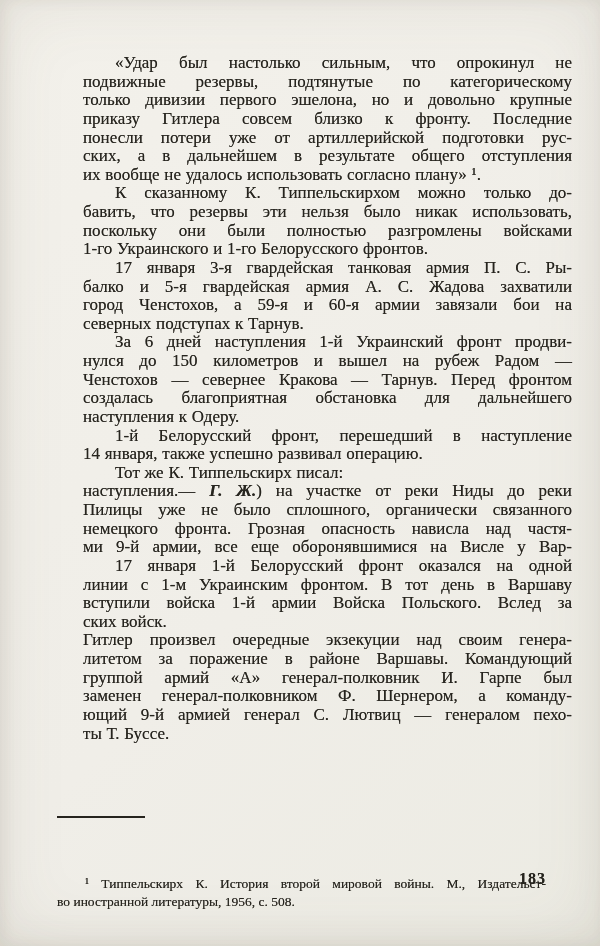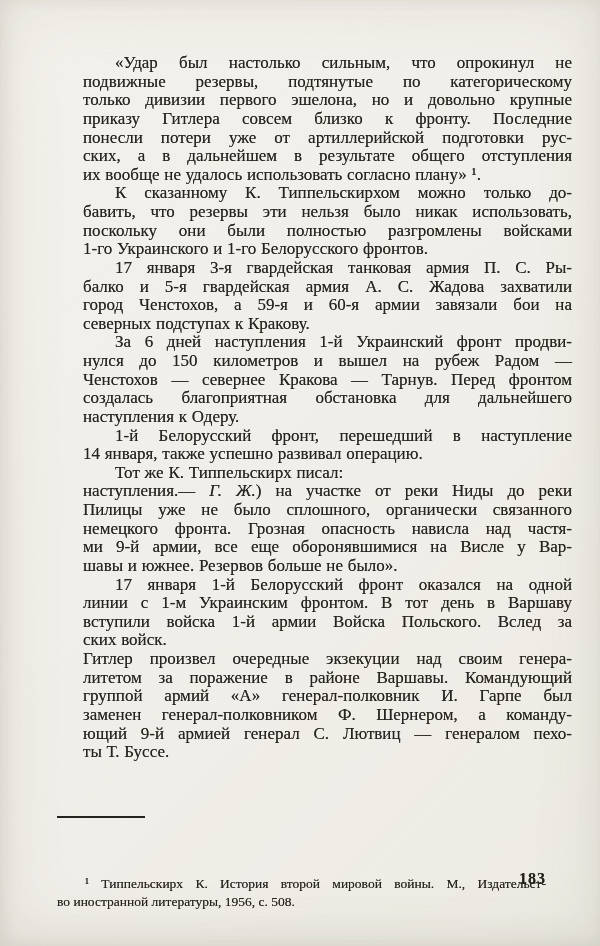--- a/index.html
+++ b/index.html
@@ -39,21 +39,21 @@
     margin-left:24px;
   }
   .para{margin:0;padding:0;}
   .line{
     text-align:justify;
     text-align-last:justify;
     white-space:normal;
   }
   .line.first{text-indent:32px;}
   .line.fin{text-align:right;text-align-last:left;}
-  .it{font-style:italic;}
+  .it{font-style:italic;font-weight:bold;}
   .fn-rule{
     position:absolute;
     left:57px;top:816px;
     width:88px;height:2px;
     background:var(--ink);
   }
   .fn{
     position:absolute;
     left:57px;top:829px;width:489px;
     font-size:13.5px;
@@ -88,42 +88,41 @@
       <div class="para">
         <div class="line first">К сказанному К. Типпельскирхом можно только до-</div>
         <div class="line">бавить, что резервы эти нельзя было никак использовать,</div>
         <div class="line">поскольку они были полностью разгромлены войсками</div>
         <div class="line fin">1-го Украинского и 1-го Белорусского фронтов.</div>
       </div>
       <div class="para">
         <div class="line first">17 января 3-я гвардейская танковая армия П. С. Ры-</div>
         <div class="line">балко и 5-я гвардейская армия А. С. Жадова захватили</div>
         <div class="line">город Ченстохов, а 59-я и 60-я армии завязали бои на</div>
-        <div class="line fin">северных подступах к Кракову.</div>
+        <div class="line fin">северных подступах к Тарнув.</div>
       </div>
       <div class="para">
         <div class="line first">За 6 дней наступления 1-й Украинский фронт продви-</div>
         <div class="line">нулся до 150 километров и вышел на рубеж Радом —</div>
         <div class="line">Ченстохов — севернее Кракова — Тарнув. Перед фронтом</div>
         <div class="line">создалась благоприятная обстановка для дальнейшего</div>
         <div class="line fin">наступления к Одеру.</div>
       </div>
       <div class="para">
         <div class="line first">1-й Белорусский фронт, перешедший в наступление</div>
         <div class="line fin">14 января, также успешно развивал операцию.</div>
       </div>
       <div class="para">
         <div class="line first fin">Тот же К. Типпельскирх писал:</div>
       </div>
       <div class="para">
         <div class="line"><span>наступления.— </span><span class="it">Г. Ж.</span><span>) на участке от реки Ниды до реки</span></div>
         <div class="line">Пилицы уже не было сплошного, органически связанного</div>
         <div class="line">немецкого фронта. Грозная опасность нависла над частя-</div>
         <div class="line">ми 9-й армии, все еще оборонявшимися на Висле у Вар-</div>
-        <div class="line fin">шавы и южнее. Резервов больше не было».</div>
       </div>
       <div class="para">
         <div class="line first">17 января 1-й Белорусский фронт оказался на одной</div>
         <div class="line">линии с 1-м Украинским фронтом. В тот день в Варшаву</div>
         <div class="line">вступили войска 1-й армии Войска Польского. Вслед за</div>
         <div class="line fin">ских войск.</div>
       </div>
       <div class="para">
         <div class="line">Гитлер произвел очередные экзекуции над своим генера-</div>
         <div class="line">литетом за поражение в районе Варшавы. Командующий</div>

